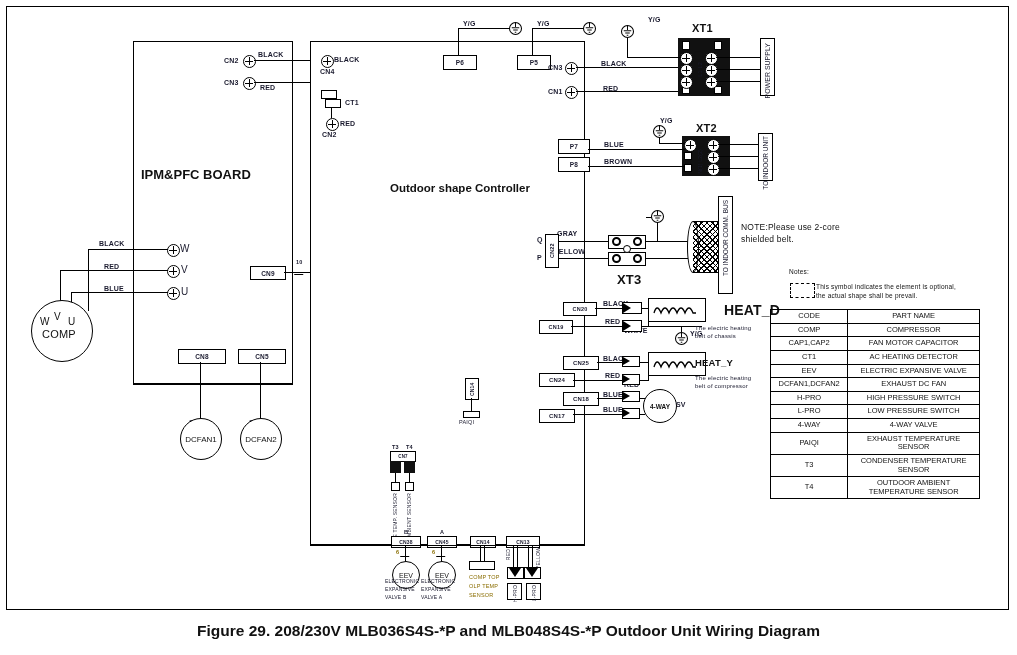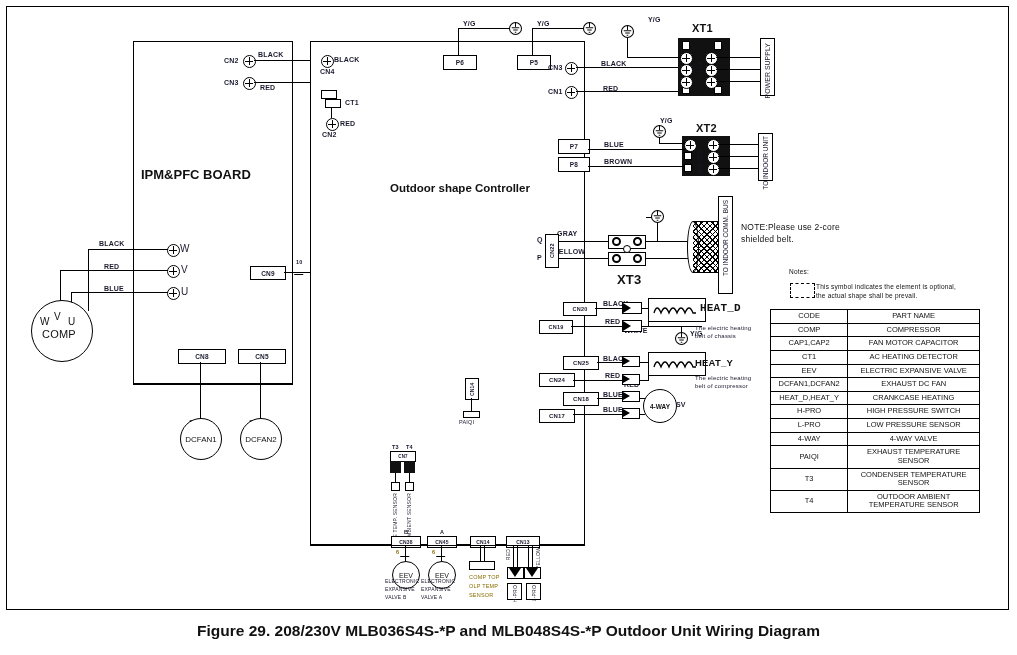--- a/index.html
+++ b/index.html
@@ -270,21 +270,21 @@
   <div class="abs box" style="left:622px;top:320px;width:20px;height:12px;"></div>
   <div class="abs" style="left:623px;top:321px;width:0;height:0;border-left:8px solid #000;border-top:5px solid transparent;border-bottom:5px solid transparent;"></div>
   <div class="coilbox" style="left:648px;top:298px;width:56px;height:22px;">
     <svg width="44" height="14" style="position:absolute;left:4px;top:3px;" viewBox="0 0 44 14">
       <path d="M1 11 Q4 1 8 11 Q12 1 16 11 Q20 1 24 11 Q28 1 32 11 Q36 1 40 11 L43 11" fill="none" stroke="#000" stroke-width="1.3"></path>
     </svg>
   </div>
   <div class="wire hw" style="left:642px;top:308px;width:7px;"></div>
   <div class="wire vw" style="left:648px;top:320px;height:7px;"></div>
   <div class="wire hw" style="left:642px;top:326px;width:60px;"></div>
-  <span class="lbl" style="left:700px;top:302px;font-size:11px;font-weight:bold;color:#111;font-family:Liberation Mono, monospace;">HEAT_D</span>
+  <span class="lbl" style="left:724px;top:302px;font-size:14px;font-weight:bold;color:#111;">HEAT_D</span>
   <span class="lbl" style="left:695px;top:325px;font-size:6px;">The electric heating</span>
   <span class="lbl" style="left:695px;top:333px;font-size:6px;">belt of chassis</span>
   <div class="wire vw" style="left:681px;top:326px;height:6px;"></div>
   <svg class="gnd" style="left:674px;top:331px;" viewBox="0 0 20 20">
     <circle cx="10" cy="10" r="8" fill="#fff" stroke="#000" stroke-width="1.4"></circle>
     <line x1="10" y1="2" x2="10" y2="8" stroke="#000" stroke-width="1.3"></line>
     <line x1="5" y1="9" x2="15" y2="9" stroke="#000" stroke-width="1.3"></line>
     <line x1="7" y1="12" x2="13" y2="12" stroke="#000" stroke-width="1.3"></line>
     <line x1="9" y1="15" x2="11" y2="15" stroke="#000" stroke-width="1.3"></line>
   </svg>
@@ -418,30 +418,26 @@
         </tr>
         <tr>
           <td>EEV</td>
           <td>ELECTRIC EXPANSIVE VALVE</td>
         </tr>
         <tr>
           <td>DCFAN1,DCFAN2</td>
           <td>EXHAUST DC FAN</td>
         </tr>
         <tr>
-          <td>HEAT_D,HEAT_Y</td>
-          <td>CRANKCASE HEATING</td>
-        </tr>
-        <tr>
           <td>H-PRO</td>
           <td>HIGH PRESSURE SWITCH</td>
         </tr>
         <tr>
           <td>L-PRO</td>
-          <td>LOW PRESSURE SENSOR</td>
+          <td>LOW PRESSURE SWITCH</td>
         </tr>
         <tr>
           <td>4-WAY</td>
           <td>4-WAY VALVE</td>
         </tr>
         <tr>
           <td>PAIQI</td>
           <td>EXHAUST TEMPERATURE SENSOR</td>
         </tr>
         <tr>

